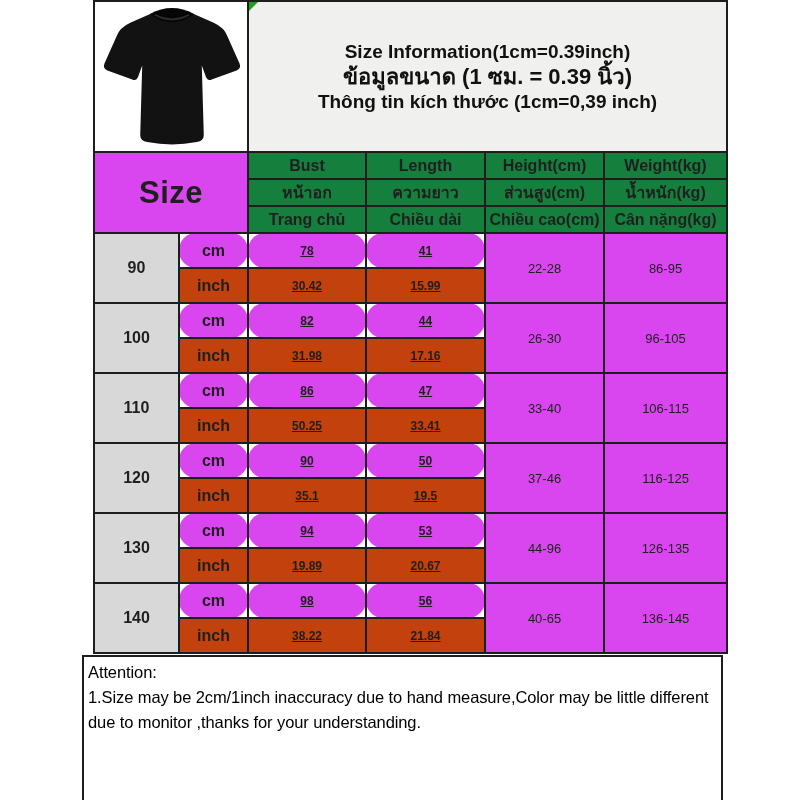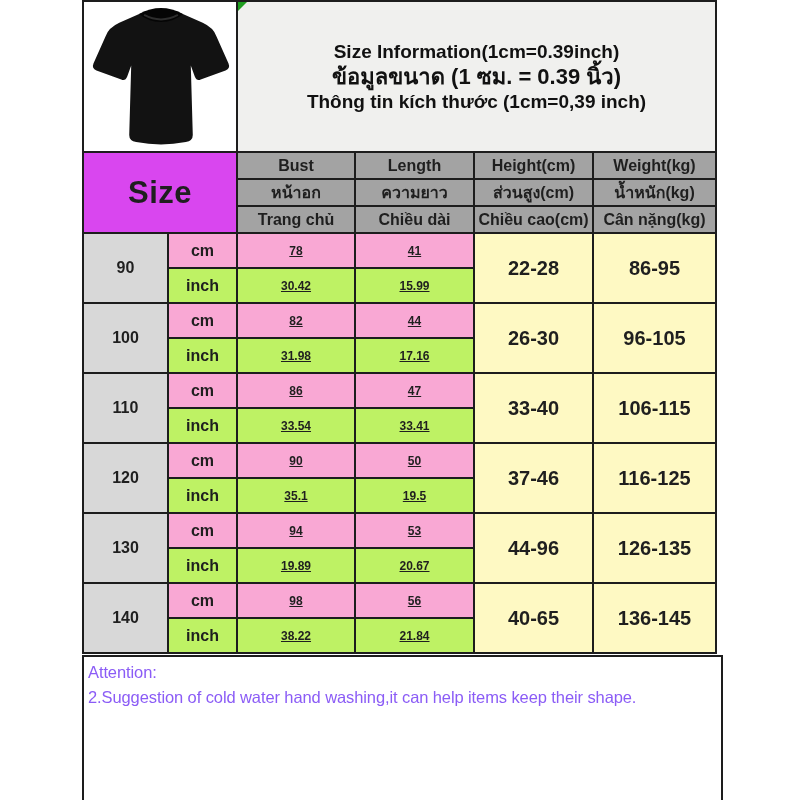--- a/index.html
+++ b/index.html
@@ -1,21 +1,21 @@
 <!DOCTYPE html>
 <html><head>
 <meta charset="utf-8">
 <style>
   html,body{margin:0;padding:0;background:#ffffff;}
   body{font-family:"Liberation Sans","DejaVu Sans",sans-serif;}
   .page{position:relative;width:800px;height:800px;background:#ffffff;overflow:hidden;}
 
   
   table.size-table{
-    position:absolute;left:82px;top:0;
+    position:absolute;left:93px;top:0;
     border-collapse:collapse;table-layout:fixed;width:633px;padding-left:15px;
   }
   table.size-table td{
     border:2px solid #1d1d1d;
     padding:0;text-align:center;vertical-align:middle;
     color:#1f1f1f;overflow:hidden;
   }
   tr.r-img{height:151px;}
   tr.r-head{height:27px;}
   tr.r-data{height:35px;}
@@ -26,36 +26,36 @@
   .title-line.thai{font-size:22px;}
   .corner-tri{
     position:absolute;left:0;top:0;width:0;height:0;
     border-top:9px solid #1f9e1f;border-right:9px solid transparent;
   }
 
   td.cell-size-head{
     background:#d946ef;font-weight:bold;font-size:31px;color:#0d0d0d;
     letter-spacing:0.5px;
   }
-  td.hd{background:#a3a3a3;font-weight:bold;font-size:16px;color:#111;}
+  td.hd{background:#15803d;font-weight:bold;font-size:16px;color:#111;}
   td.cell-sizelabel{background:#d8d8d8;font-weight:bold;font-size:16px;color:#141414;}
   td.cell-unit{font-weight:bold;font-size:16px;color:#141414;}
-  td.bg-lt{background:#f9a8d4;}
-  td.bg-wh{background:#bef264;}
+  td.bg-lt{background:#d946ef;border-radius:17px;}
+  td.bg-wh{background:#c2410c;}
   td.cell-val{font-weight:600;font-size:12px;color:#222;text-decoration:underline;}
-  td.cell-merged{background:#fef9c3;font-weight:700;font-size:20px;color:#222;}
+  td.cell-merged{background:#d946ef;font-weight:400;font-size:13px;color:#222;}
 
   
   .attention-box{
     position:absolute;left:82px;top:655px;width:629px;height:138px;
     border:2px solid #1d1d1d;background:#ffffff;
     padding:3px 4px;box-sizing:content-box;
   }
   .attention-box .att-line{
-    font-size:16.5px;line-height:25px;color:#8b5cf6;letter-spacing:-0.1px;
+    font-size:16.5px;line-height:25px;color:#000000;letter-spacing:-0.1px;
     text-align:left;
   }
 
   .tshirt-wrap{width:153px;height:149px;display:flex;align-items:center;justify-content:center;}
 </style>
 </head>
 <body>
 
 <div class="page">
 
@@ -142,21 +142,21 @@
     <tr class="r-data">
       <td rowspan="2" class="cell-sizelabel">110</td>
       <td class="cell-unit bg-lt">cm</td>
       <td class="cell-val bg-lt">86</td>
       <td class="cell-val bg-lt">47</td>
       <td rowspan="2" class="cell-merged">33-40</td>
       <td rowspan="2" class="cell-merged">106-115</td>
     </tr>
     <tr class="r-data">
       <td class="cell-unit bg-wh">inch</td>
-      <td class="cell-val bg-wh">33.54</td>
+      <td class="cell-val bg-wh">50.25</td>
       <td class="cell-val bg-wh">33.41</td>
     </tr>
 
     <tr class="r-data">
       <td rowspan="2" class="cell-sizelabel">120</td>
       <td class="cell-unit bg-lt">cm</td>
       <td class="cell-val bg-lt">90</td>
       <td class="cell-val bg-lt">50</td>
       <td rowspan="2" class="cell-merged">37-46</td>
       <td rowspan="2" class="cell-merged">116-125</td>
@@ -192,16 +192,16 @@
     <tr class="r-data">
       <td class="cell-unit bg-wh">inch</td>
       <td class="cell-val bg-wh">38.22</td>
       <td class="cell-val bg-wh">21.84</td>
     </tr>
   </tbody>
     </table>
 
   <div class="attention-box">
     <div class="att-line">Attention:</div>
-    <div class="att-line">2.Suggestion of cold water hand washing,it can help items keep their shape.</div>
+    <div class="att-line">1.Size may be 2cm/1inch inaccuracy due to hand measure,Color may be little different due to monitor ,thanks for your understanding.</div>
   </div>
 
 </div>
 
 </body></html>

